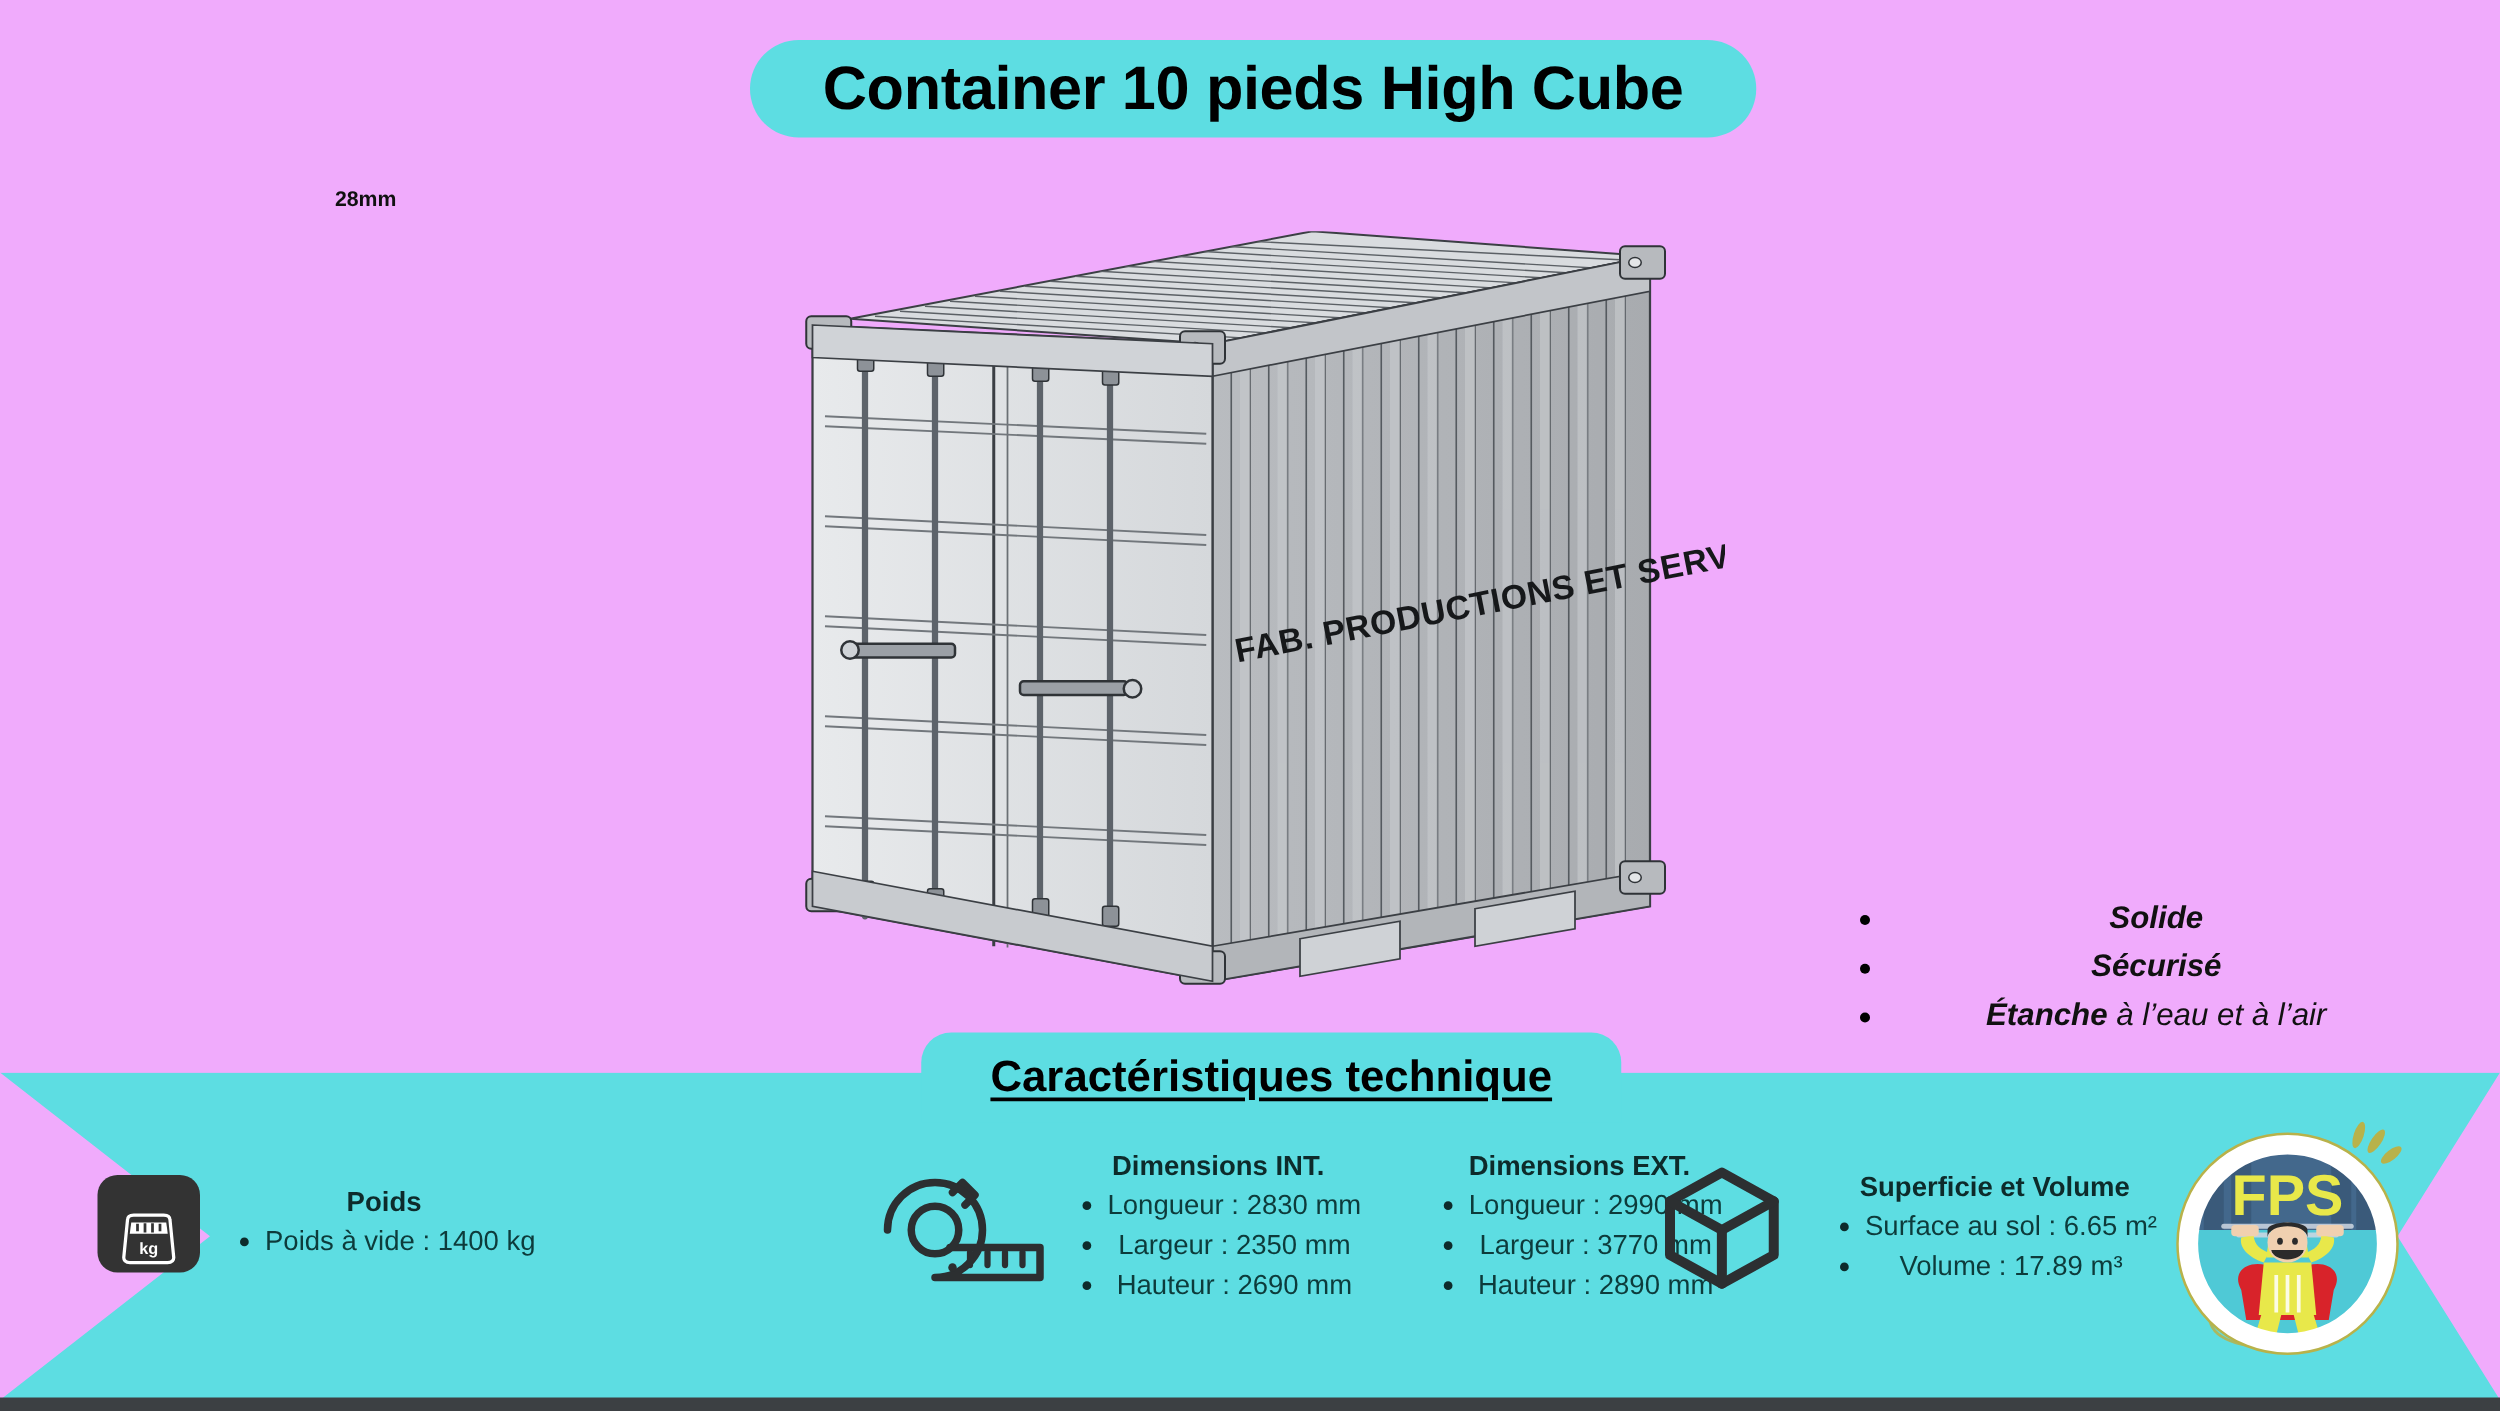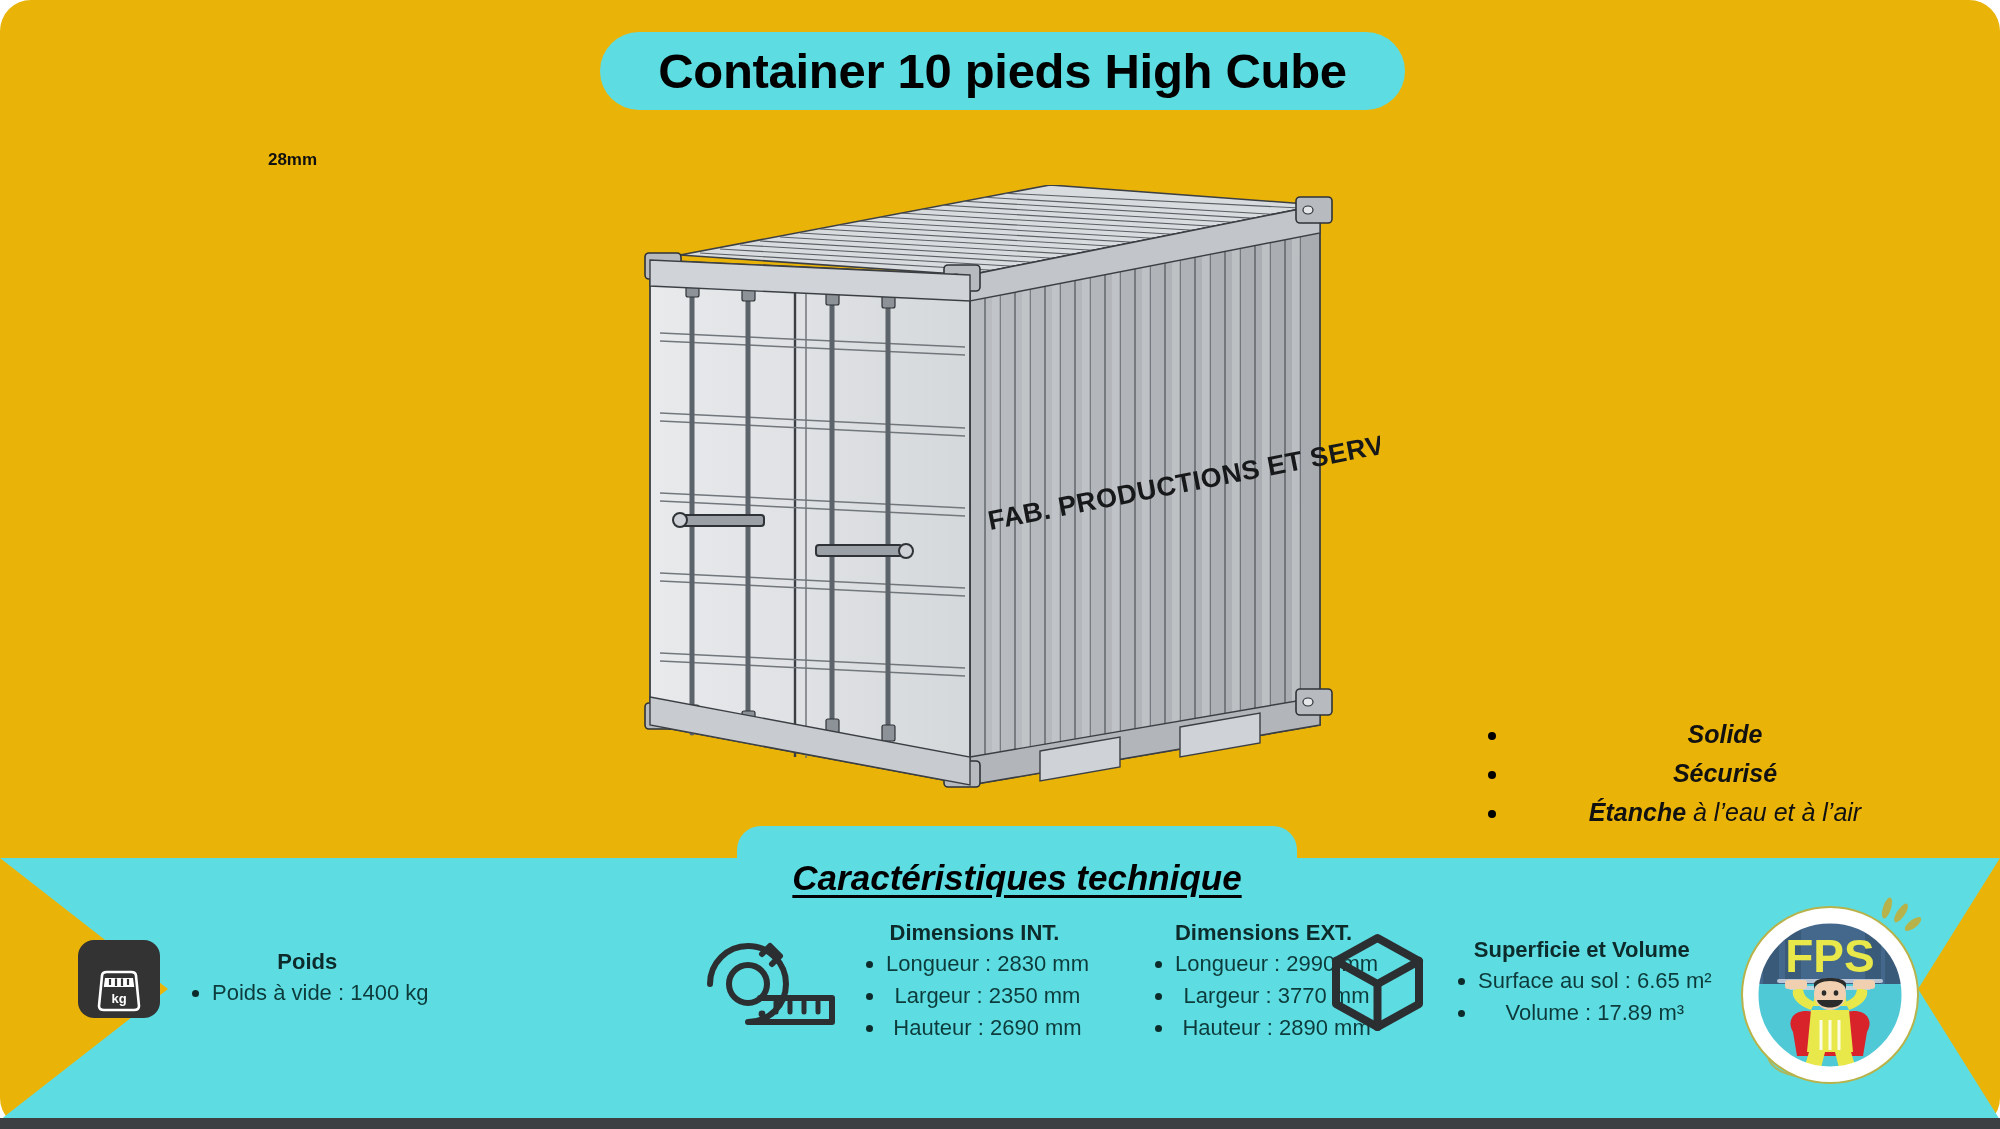--- a/index.html
+++ b/index.html
@@ -2,21 +2,21 @@
 <html><head>
 <meta charset="utf-8">
 <style>
   html,body{margin:0;padding:0;}
   body{
     width:2000px;height:1129px;overflow:hidden;
     background:#ffffff;
     font-family:"Liberation Sans", sans-serif;
     position:relative;
   }
-  .stage{position:absolute;inset:0;background:#eab308;border-radius:31px;}
+  .stage{position:absolute;inset:0;background:#f0abfc;}
 
   
   .title-pill{
     position:absolute;left:600px;top:32px;width:805px;height:78px;
     background:#5DDDE2;border-radius:40px;
     display:flex;align-items:center;justify-content:center;
   }
   .title-pill .t{
     font-family:"Liberation Sans", sans-serif;
     font-weight:bold;font-size:49px;color:#000;letter-spacing:-0.3px;
@@ -76,21 +76,21 @@
     );
   }
   .band-bottom-rule{
     position:absolute;left:0;top:1118px;width:2000px;height:11px;background:#3c4043;
   }
 
   
   .carac-pill{
     position:absolute;left:737px;top:826px;width:560px;height:72px;
     background:#5DDDE2;border-radius:24px 24px 0 0;
-    display:flex;align-items:flex-end;justify-content:center;font-style:italic;
+    display:flex;align-items:center;justify-content:center;
   }
   .carac-pill .t{
     font-weight:bold;font-size:35px;color:#000;text-decoration:underline;
     text-underline-offset:5px;white-space:nowrap;
   }
 
   
   .spec{position:absolute;display:flex;align-items:center;}
   .spec .txt{display:block;}
   .spec h4{
@@ -101,21 +101,21 @@
     list-style:none;position:relative;font-size:22px;color:#0d3b3b;
     line-height:32px;text-align:center;padding-left:26px;white-space:nowrap;
   }
   .spec li::before{
     content:"";position:absolute;left:6px;top:13px;width:7px;height:7px;
     border-radius:50%;background:#0d2b2b;
   }
 
   #spec-weight{left:78px;top:940px;}
   #spec-dims{left:700px;top:920px;}
-  #spec-vol{left:1325px;top:930px;}
+  #spec-vol{left:1325px;top:930px;gap:14px;}
 
   .ico-weight{
     width:82px;height:78px;border-radius:16px;background:#333333;
     display:flex;align-items:flex-end;justify-content:center;margin-right:26px;flex:none;
   }
   .ico-tape{width:150px;height:100px;margin-right:10px;flex:none;}
   .ico-cube{width:105px;height:105px;margin-right:22px;flex:none;}
 
   .dims-cols{display:flex;gap:60px;}
 

